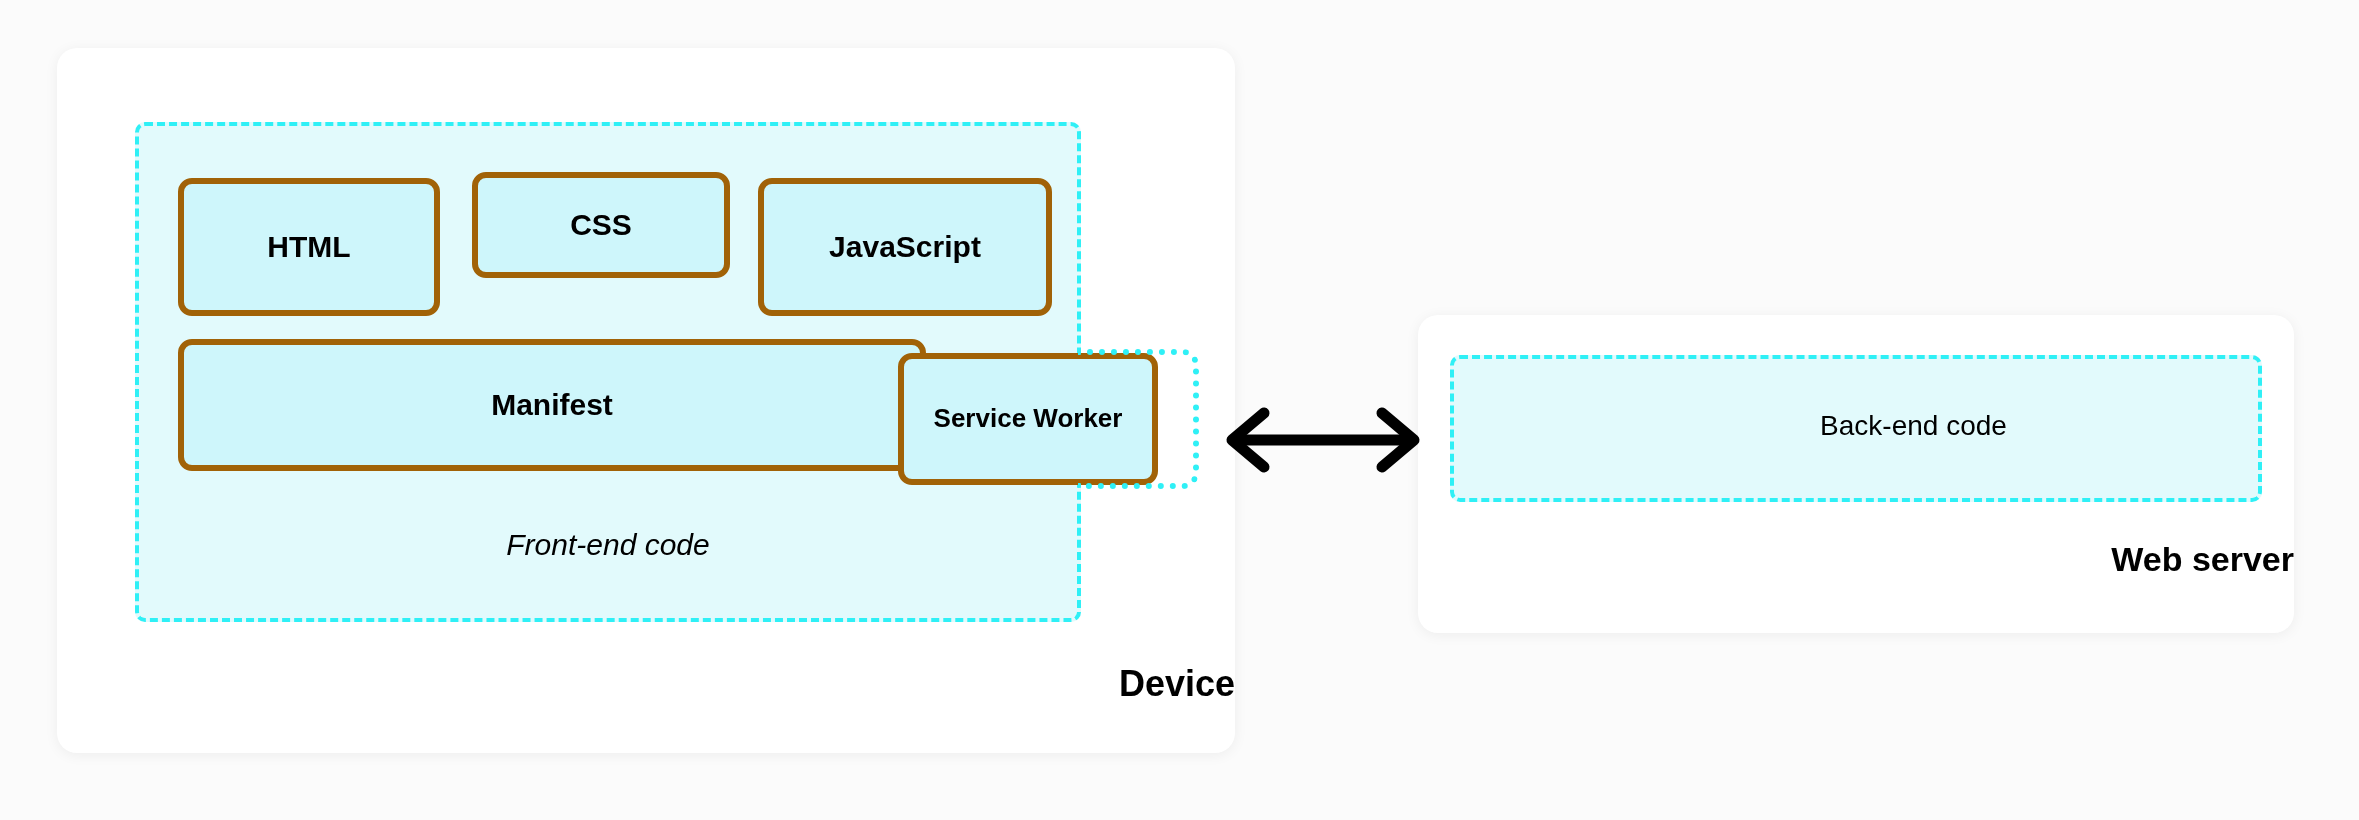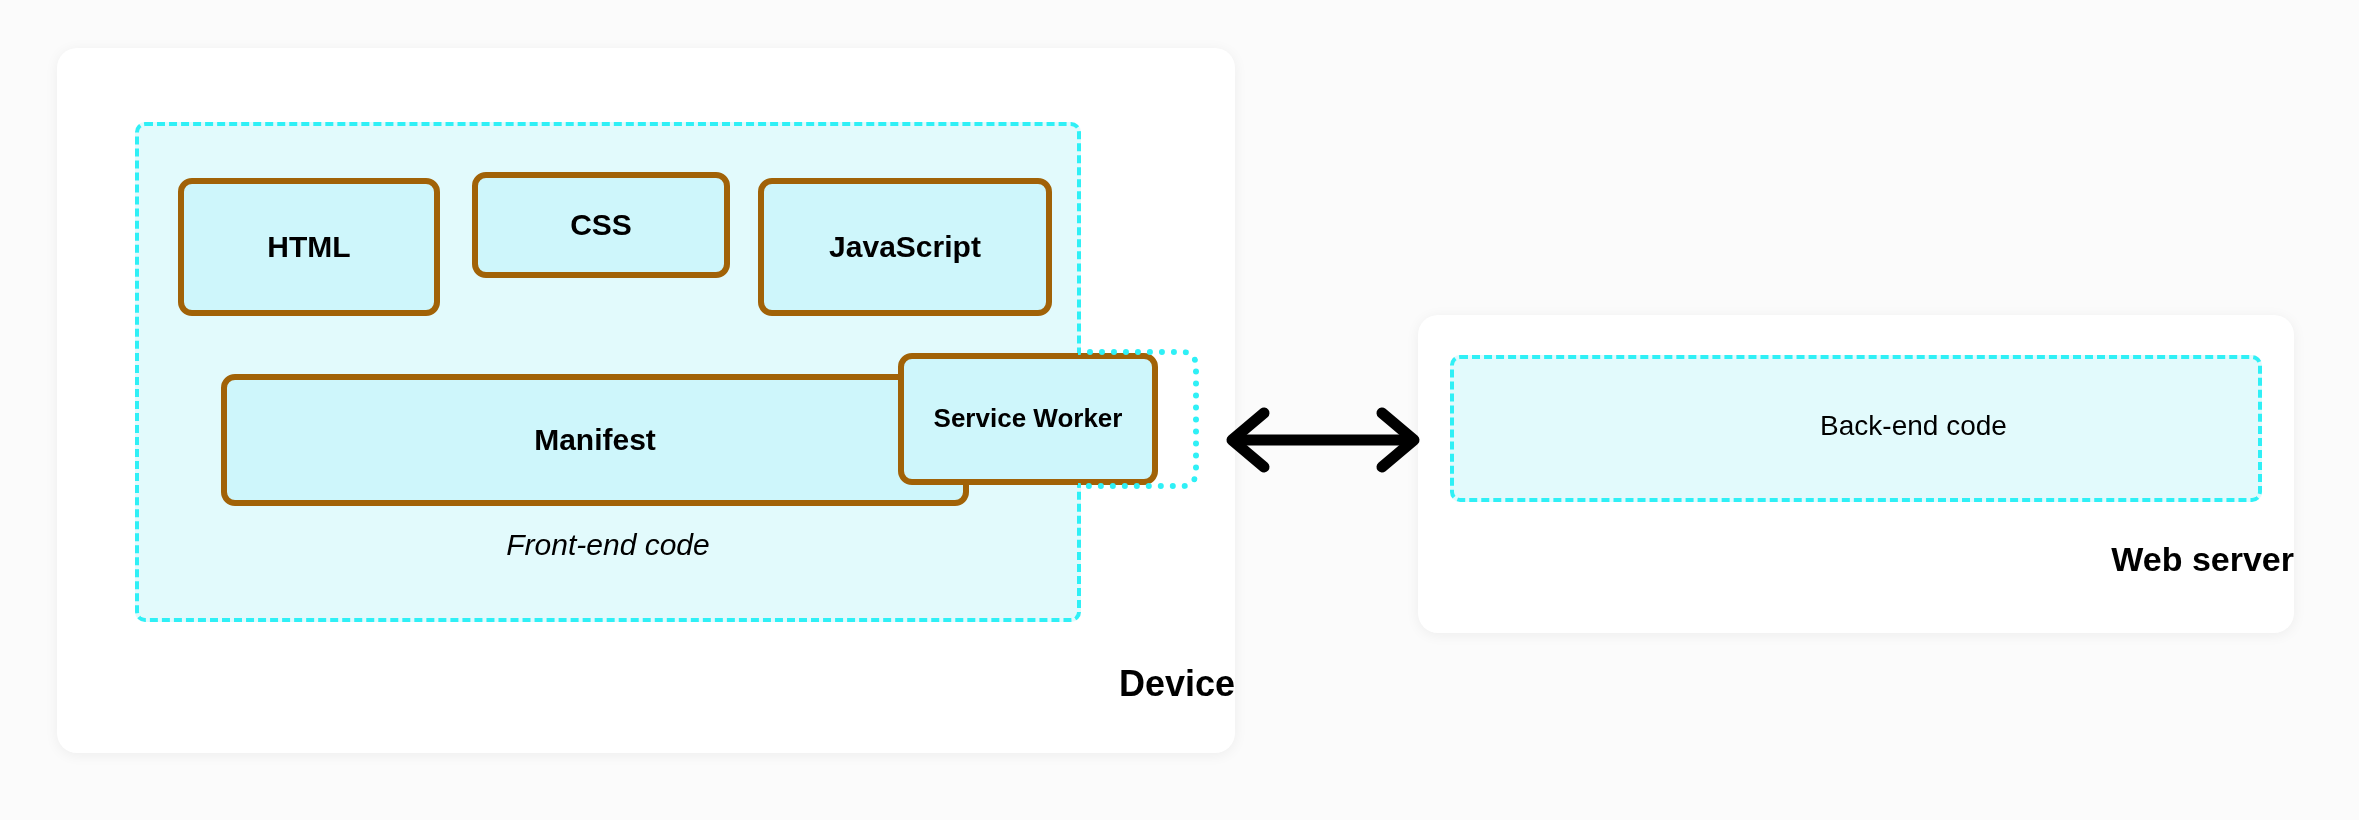--- a/index.html
+++ b/index.html
@@ -57,21 +57,21 @@
     justify-content: center;
     text-align: center;
     color: #000000;
     font-weight: bold;
     font-size: 30px;
     line-height: 1.15;
   }
   #box-html       { left: 178px; top: 178px; width: 262px; height: 138px; }
   #box-css        { left: 472px; top: 172px; width: 258px; height: 106px; }
   #box-javascript { left: 758px; top: 178px; width: 294px; height: 138px; }
-  #box-manifest   { left: 178px; top: 374px; width: 748px; height: 132px; margin-left: 43px; }
+  #box-manifest   { left: 178px; top: 339px; width: 748px; height: 132px; }
 
   
   #box-service-worker {
     left: 898px; top: 353px; width: 260px; height: 132px;
     font-size: 26px;
     z-index: 3;
   }
   #sw-dotted-overlay {
     position: absolute;
     left: 1078px; top: 349px; width: 121px; height: 140px;

